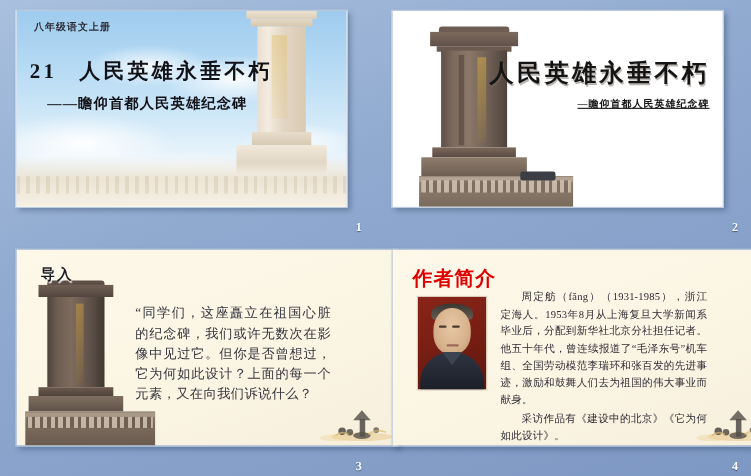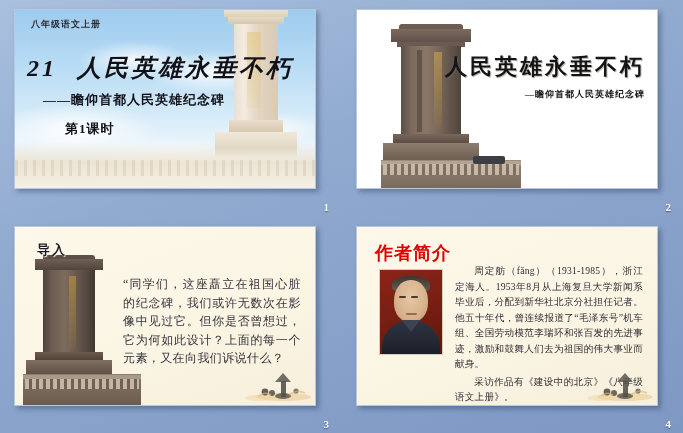--- a/index.html
+++ b/index.html
@@ -85,21 +85,21 @@
   .s1-header{
     position:absolute;left:16px;top:8px;
     font-family:"Liberation Serif","DejaVu Serif",serif;
     font-size:9px;font-weight:bold;color:#2b2b33;letter-spacing:1px;
   }
   .s1-title{
     position:absolute;left:12px;top:42px;width:240px;
     font-family:"Liberation Serif","DejaVu Serif",serif;
     color:#111118;
   }
-  .s1-title .line-a{font-size:24px;font-weight:bold;letter-spacing:3px;white-space:nowrap;font-style:italic;}
+  .s1-title .line-a{font-size:19px;font-weight:bold;letter-spacing:3px;white-space:nowrap;}
   .s1-title .line-a .num{margin-right:20px;}
   .s1-title .line-b{font-size:13px;font-weight:bold;letter-spacing:1px;margin-top:7px;margin-left:16px;white-space:nowrap;}
   .s1-title .line-c{font-size:13px;font-weight:bold;letter-spacing:1px;margin-top:11px;margin-left:38px;}
 
   
   .s2{background:#fff;}
   .mon2{
     position:absolute;left:24px;bottom:0;width:140px;height:168px;
   }
   .mon2 .top{
@@ -152,26 +152,27 @@
   }
   .s2-title{
     position:absolute;right:12px;top:42px;text-align:right;
     font-family:"Liberation Serif","DejaVu Serif",serif;color:#141414;
   }
   .s2-title .main{
     font-size:22px;font-weight:bold;letter-spacing:3px;white-space:nowrap;
     text-shadow:1px 1px 0 rgba(120,110,100,.5);
   }
   .s2-title .sub{
-    font-size:9px;font-weight:bold;letter-spacing:1px;margin-top:6px;white-space:nowrap;
+    font-size:9px;font-weight:bold;letter-spacing:1px;margin-top:6px;white-space:nowrap;text-decoration:underline;
   }
 
   
   .cream{
     background:linear-gradient(160deg,#fdf8e9 0%,#fbf5e4 55%,#f7efdc 100%);
+    padding-left:46px;
   }
   .s3-mon{
     position:absolute;left:8px;bottom:0;width:118px;height:152px;
   }
   .s3-mon .top{position:absolute;left:20px;top:2px;width:52px;height:4px;background:#5d4f46;border-radius:3px 3px 0 0;}
   .s3-mon .cornice{position:absolute;left:12px;top:6px;width:68px;height:11px;background:linear-gradient(180deg,#6f5f53,#51453d);}
   .s3-mon .shaft{
     position:absolute;left:20px;top:17px;width:52px;height:82px;
     background:linear-gradient(90deg,#4e433c 0%,#6d5e52 18%,#7d6b5d 42%,#5d5048 76%,#423830 100%);
   }
@@ -264,21 +265,20 @@
         <div class="plinth"></div>
       </div>
 
       <div class="s1-header">八年级语文上册</div>
 
       <div class="s1-title">
         <div class="line-a">
           <span class="num">21</span><span>人民英雄永垂不朽</span>
         </div>
         <div class="line-b">——瞻仰首都人民英雄纪念碑</div>
-        <div class="line-c">第1课时</div>
       </div>
     </div>
     <div class="pagenum">1</div>
   </div>
 
   <div class="slide-cell cell-2">
     <div class="slide s2">
       <div class="mon2">
         <div class="top"></div>
         <div class="cornice"></div>
@@ -339,21 +339,21 @@
         <div class="face"></div>
         <div class="eyeL"></div>
         <div class="eyeR"></div>
         <div class="mouth"></div>
         <div class="body"></div>
         <div class="collar"></div>
       </div>
 
       <div class="s4-body">
         <p>周定舫（fǎng）（1931-1985），浙江定海人。1953年8月从上海复旦大学新闻系毕业后，分配到新华社北京分社担任记者。他五十年代，曾连续报道了“毛泽东号”机车组、全国劳动模范李瑞环和张百发的先进事迹，激励和鼓舞人们去为祖国的伟大事业而献身。</p>
-        <p>采访作品有《建设中的北京》《八年级语文上册》。</p>
+        <p>采访作品有《建设中的北京》《它为何如此设计》。</p>
       </div>
 
       <svg class="deco" viewBox="0 0 72 34">
         <ellipse cx="44" cy="30" rx="28" ry="4" fill="#e8c98c" opacity=".55"></ellipse>
         <ellipse cx="20" cy="31" rx="14" ry="3" fill="#edd49e" opacity=".45"></ellipse>
         <path d="M44 6 L36 15 L52 15 Z" fill="#5a5650" opacity=".85"></path>
         <rect x="42" y="14" width="5" height="16" fill="#4e4a45" opacity=".85"></rect>
         <ellipse cx="44" cy="29" rx="8" ry="3" fill="#55514b" opacity=".8"></ellipse>
         <circle cx="26" cy="25" r="3.4" fill="#3f3b36" opacity=".8"></circle>
         <circle cx="33" cy="26" r="3" fill="#4a4641" opacity=".8"></circle>

